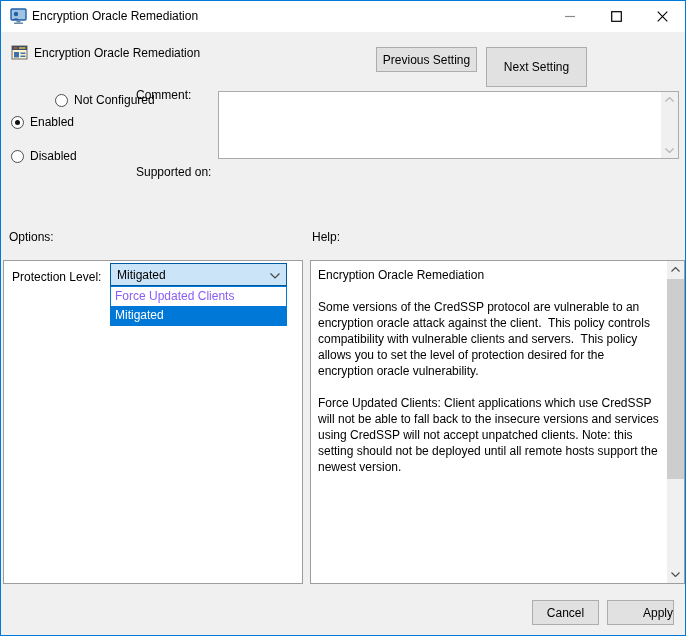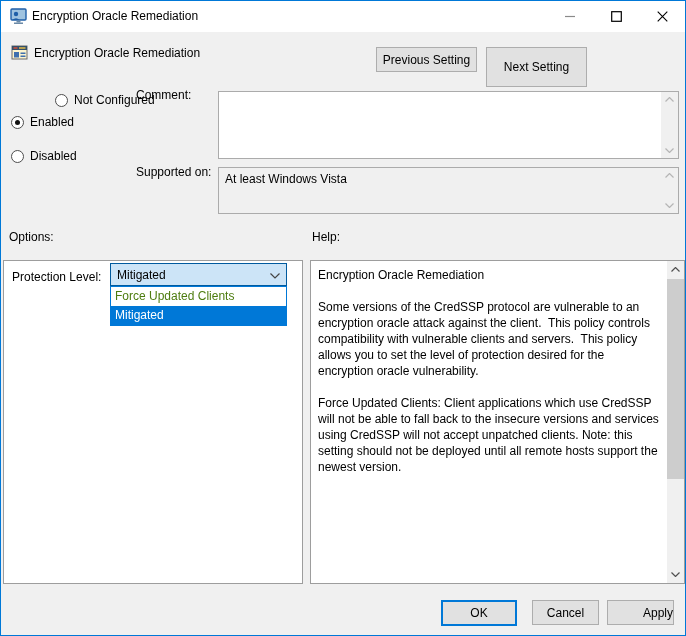--- a/index.html
+++ b/index.html
@@ -57,21 +57,21 @@
                 background:#fff; border:1px solid #9d9d9d; overflow:hidden; }
 
   
   .protection-label { position:absolute; left:8px; top:9px; }
   .combobox { position:absolute; left:106px; top:2px; width:177px; height:23px;
               background:#cce4f7; border:1px solid #005a9e; display:flex; align-items:center; }
   .combobox .value { padding-left:6px; }
   .combobox .chev { position:absolute; right:6px; top:9px; }
   .combo-popup { position:absolute; left:106px; top:25px; width:177px; background:#fff;
                  border:1px solid #0078d7; }
-  .combo-option { height:19px; line-height:19px; padding-left:4px; background:#fff; color:#4d7c0f; }
+  .combo-option { height:19px; line-height:19px; padding-left:4px; background:#fff; color:#8b5cf6; }
   .combo-option.highlighted { background:#0078d7; color:#fff; }
 
   
   .help-content { position:absolute; left:0; top:0; right:17px; bottom:0; padding:6px 6px 0 7px;
                   line-height:16px; overflow:hidden; }
   .help-content p { margin:0 0 16px 0; white-space:pre-wrap; }
 
   
   .v-scroll { position:absolute; right:0; top:0; bottom:0; width:17px; background:#f0f0f0; }
   .v-scroll .arrow { position:absolute; left:0; width:17px; height:17px; display:flex;
@@ -148,31 +148,20 @@
       <svg width="9" height="5" viewBox="0 0 9 5">
           <polyline points="0.5,4.5 4.5,0.5 8.5,4.5" fill="none" stroke="#b5b5b5" stroke-width="1.2"></polyline>
         </svg>
       <svg width="9" height="5" viewBox="0 0 9 5">
           <polyline points="0.5,0.5 4.5,4.5 8.5,0.5" fill="none" stroke="#b5b5b5" stroke-width="1.2"></polyline>
         </svg>
     </div>
   </div>
 
   <span class="field-label supported-label">Supported on:</span>
-  <div class="text-box supported-box">
-    <span class="supported-value">At least Windows Vista</span>
-    <div class="mini-scroll">
-      <svg width="9" height="5" viewBox="0 0 9 5">
-          <polyline points="0.5,4.5 4.5,0.5 8.5,4.5" fill="none" stroke="#b5b5b5" stroke-width="1.2"></polyline>
-        </svg>
-      <svg width="9" height="5" viewBox="0 0 9 5">
-          <polyline points="0.5,0.5 4.5,4.5 8.5,0.5" fill="none" stroke="#b5b5b5" stroke-width="1.2"></polyline>
-        </svg>
-    </div>
-  </div>
 
   <span class="options-label">Options:</span>
   <span class="help-label">Help:</span>
 
   <div class="options-panel">
     <span class="protection-label">Protection Level:</span>
     <div class="combobox">
       <span class="value">Mitigated</span>
       <svg class="chev" width="10" height="6" viewBox="0 0 10 6">
           <polyline points="0.5,0.5 5,5 9.5,0.5" fill="none" stroke="#444" stroke-width="1.2"></polyline>
@@ -199,17 +188,16 @@
       </div>
       <div class="thumb"></div>
       <div class="arrow down">
         <svg width="9" height="5" viewBox="0 0 9 5">
             <polyline points="0.5,0.5 4.5,4.5 8.5,0.5" fill="none" stroke="#505050" stroke-width="1.2"></polyline>
           </svg>
       </div>
     </div>
   </div>
 
-  <button class="btn ok-btn">OK</button>
   <button class="btn cancel-btn">Cancel</button>
   <button class="btn apply-btn">Apply</button>
 
 </div>
 
 </body></html>

